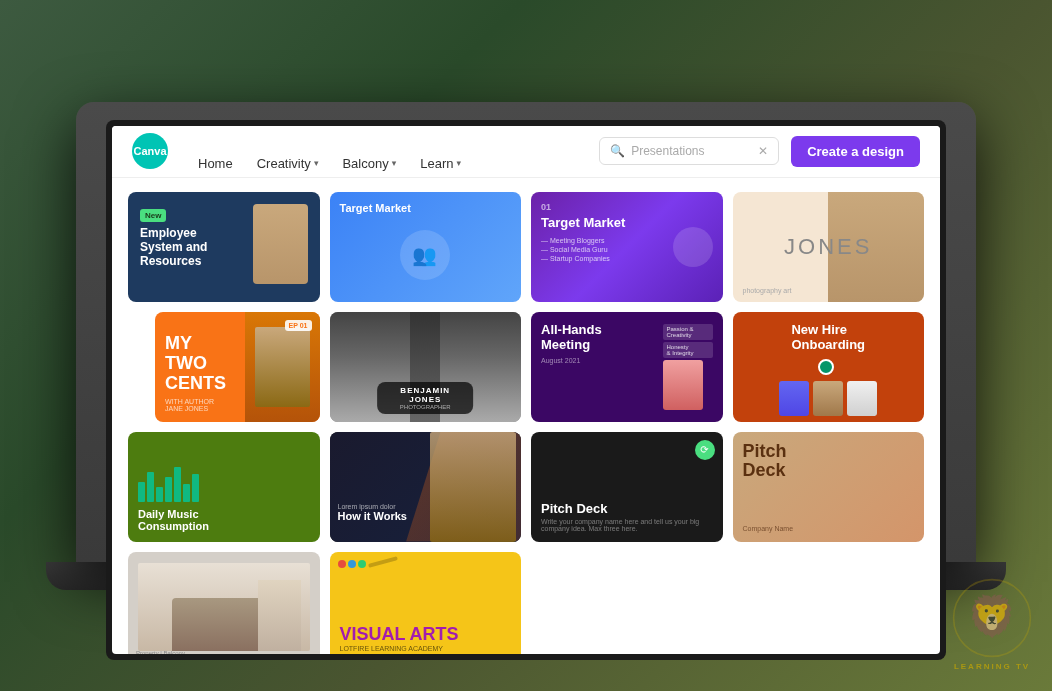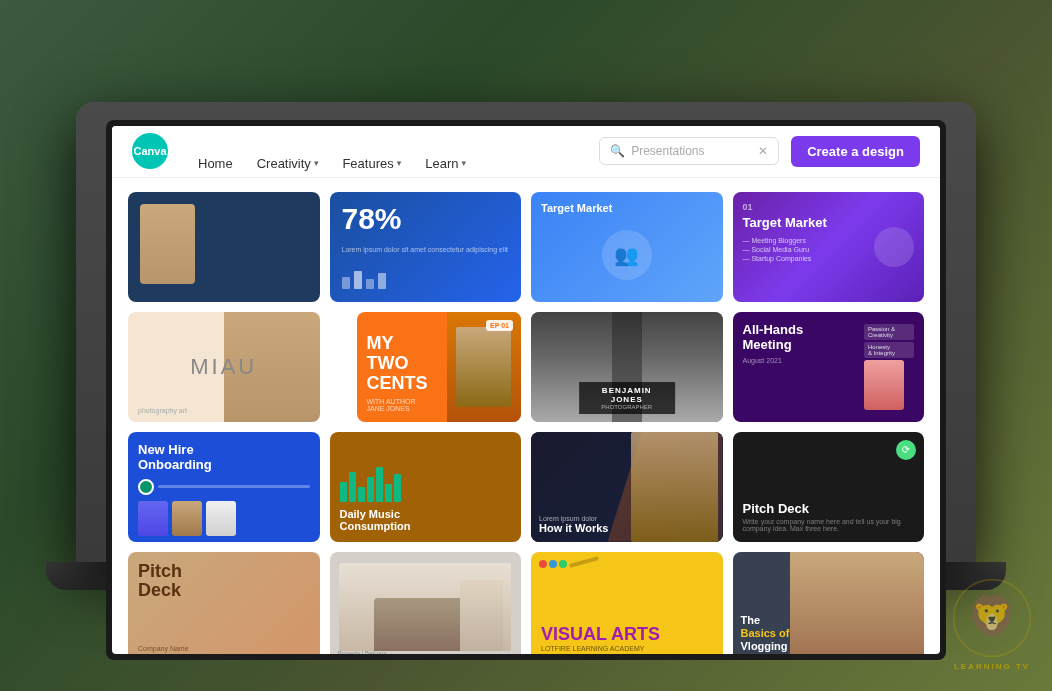--- a/index.html
+++ b/index.html
@@ -238,30 +238,31 @@
     .card-allhands {
       background: #3b0764;
       padding: 10px;
       display: flex;
       gap: 8px;
       color: white;
     }
 
     
     .card-newhire {
-      background: #1d4ed8;
+      background: #c2410c;
       padding: 10px;
       display: flex;
       flex-direction: column;
       gap: 6px;
+      align-items: center;
     }
 
     
     .card-music {
-      background: #a16207;
+      background: #4d7c0f;
       padding: 10px;
       color: white;
       display: flex;
       flex-direction: column;
       justify-content: flex-end;
     }
 
     
     .card-works {
       background: #f97316;
@@ -373,54 +374,48 @@
 
           <div class="nav-items">
             <div class="nav-item">
               <span>Home</span>
             </div>
             <div class="nav-item">
               <span>Creativity</span>
               <span class="nav-chevron">▾</span>
             </div>
             <div class="nav-item">
-              <span>Features</span>
+              <span>Balcony</span>
               <span class="nav-chevron">▾</span>
             </div>
             <div class="nav-item">
               <span>Learn</span>
               <span class="nav-chevron">▾</span>
             </div>
           </div>
 
           <div class="search-bar">
             <span class="search-icon">🔍</span>
             <span class="search-text">Presentations</span>
             <span class="search-clear">✕</span>
           </div>
 
           <button class="create-btn">Create a design</button>
         </div>
 
         <div class="template-grid">
 
           <div class="template-card card-blue-dark">
+            <div style="flex:1;">
+              <div style="background:#4ade80;color:#1a3a1a;font-size:8px;padding:2px 5px;border-radius:3px;display:inline-block;margin-bottom:4px;font-weight:700;">New</div>
+              <div class="card-text-white" style="font-size:12px;font-weight:800;line-height:1.2;">Employee<br>System and<br>Resources</div>
+            </div>
             <div style="width:55px;height:80px;background:linear-gradient(180deg,#c9a87c,#b8956a);border-radius:4px;flex-shrink:0;"></div>
           </div>
 
-          <div class="template-card card-78">
-            <div style="font-size:30px;font-weight:900;color:white;line-height:1;">78%</div>
-            <div style="font-size:7px;color:rgba(255,255,255,0.6);line-height:1.4;">Lorem ipsum dolor sit amet consectetur adipiscing elit</div>
-            <div style="display:flex;gap:4px;align-items:flex-end;height:20px;margin-top:4px;">
-              <div style="width:8px;height:12px;background:rgba(255,255,255,0.4);border-radius:1px;"></div>
-              <div style="width:8px;height:18px;background:rgba(255,255,255,0.6);border-radius:1px;"></div>
-              <div style="width:8px;height:10px;background:rgba(255,255,255,0.4);border-radius:1px;"></div>
-              <div style="width:8px;height:16px;background:rgba(255,255,255,0.5);border-radius:1px;"></div>
-            </div>
-          </div>
 
           <div class="template-card card-target" style="background:linear-gradient(135deg,#3b82f6,#60a5fa);padding:10px;">
             <div style="font-size:11px;font-weight:700;color:white;">Target Market</div>
             <div style="flex:1;display:flex;align-items:center;justify-content:center;">
               <div style="width:50px;height:50px;background:rgba(255,255,255,0.15);border-radius:50%;display:flex;align-items:center;justify-content:center;">
                 <div style="font-size:20px;">👥</div>
               </div>
             </div>
           </div>
 
@@ -429,40 +424,40 @@
             <div style="font-size:13px;font-weight:800;color:white;">Target Market</div>
             <div style="margin-top:4px;display:flex;flex-direction:column;gap:2px;">
               <div style="font-size:7px;color:rgba(255,255,255,0.7);">— Meeting Bloggers</div>
               <div style="font-size:7px;color:rgba(255,255,255,0.7);">— Social Media Guru</div>
               <div style="font-size:7px;color:rgba(255,255,255,0.7);">— Startup Companies</div>
             </div>
             <div style="position:absolute;right:10px;top:50%;transform:translateY(-50%);width:40px;height:40px;background:rgba(255,255,255,0.15);border-radius:50%;"></div>
           </div>
 
           <div class="template-card card-miau">
-            <div style="font-size:22px;font-weight:300;color:#888;letter-spacing:3px;z-index:1;">MIAU</div>
+            <div style="font-size:22px;font-weight:300;color:#888;letter-spacing:3px;z-index:1;">JONES</div>
             <div style="position:absolute;right:0;top:0;bottom:0;width:50%;background:linear-gradient(180deg,#c9a87c,#b8956a);"></div>
             <div style="font-size:7px;color:#aaa;position:absolute;bottom:8px;left:10px;">photography art</div>
           </div>
 
           <div class="template-card card-cents">
             <div style="position:absolute;right:0;top:0;bottom:0;width:45%;background:linear-gradient(180deg,#d97706,#b45309);display:flex;align-items:center;justify-content:center;">
               <div style="width:55px;height:80px;background:linear-gradient(180deg,#c9a87c,#8b6914);border-radius:2px;"></div>
             </div>
             <div style="z-index:1;">
               <div class="card-cents-title">MY<br>TWO<br>CENTS</div>
               <div style="font-size:7px;color:rgba(255,255,255,0.7);margin-top:4px;">WITH AUTHOR<br>JANE JONES</div>
             </div>
             <div style="position:absolute;top:8px;right:8px;background:rgba(255,255,255,0.9);border-radius:3px;padding:2px 4px;font-size:7px;color:#f97316;font-weight:700;z-index:2;">EP 01</div>
           </div>
 
           <div class="template-card card-bw">
             <div style="width:100%;height:100%;background:linear-gradient(0deg,#aaa 0%,#888 30%,#666 60%,#444 100%);display:flex;align-items:center;justify-content:center;position:relative;">
               <div style="width:30px;height:100%;background:linear-gradient(0deg,#666,#333);position:absolute;left:50%;transform:translateX(-50%);"></div>
-              <div style="position:absolute;bottom:8px;left:50%;transform:translateX(-50%);text-align:center;background:rgba(0,0,0,0.7);padding:4px 8px;border-radius:0;">
+              <div style="position:absolute;bottom:8px;left:50%;transform:translateX(-50%);text-align:center;background:rgba(0,0,0,0.7);padding:4px 8px;border-radius:8px;">
                 <div style="font-size:8px;font-weight:600;color:white;letter-spacing:1px;">BENJAMIN JONES</div>
                 <div style="font-size:6px;color:#aaa;">PHOTOGRAPHER</div>
               </div>
             </div>
           </div>
 
           <div class="template-card card-allhands">
             <div style="flex:1;">
               <div style="font-size:13px;font-weight:800;color:white;line-height:1.2;">All-Hands<br>Meeting</div>
               <div style="font-size:7px;color:rgba(255,255,255,0.5);margin-top:4px;">August 2021</div>
@@ -497,21 +492,21 @@
               <div style="width:7px;height:18px;background:#10b981;border-radius:1px;"></div>
               <div style="width:7px;height:28px;background:#10b981;border-radius:1px;"></div>
             </div>
             <div style="font-size:11px;font-weight:700;color:white;">Daily Music<br>Consumption</div>
           </div>
 
           <div class="template-card card-works" style="background:#1a1a1a;position:relative;">
             <div style="position:absolute;top:0;left:0;right:0;bottom:0;background:linear-gradient(135deg,#1a1a2e,#16213e);">
               <div style="position:absolute;bottom:0;right:0;width:60%;height:100%;background:linear-gradient(135deg,rgba(249,115,22,0.3),rgba(234,88,12,0.2));clip-path:polygon(30% 0%, 100% 0%, 100% 100%, 0% 100%);"></div>
             </div>
-            <div style="position:absolute;bottom:8px;left:8px;z-index:1;">
+            <div style="position:absolute;bottom:20px;left:8px;z-index:1;">
               <div style="font-size:10px;color:rgba(255,255,255,0.6);font-size:7px;">Lorem ipsum dolor</div>
               <div style="font-size:11px;font-weight:700;color:white;">How it Works</div>
             </div>
             <div style="position:absolute;right:5px;top:0;bottom:0;width:45%;overflow:hidden;">
               <div style="width:100%;height:100%;background:linear-gradient(180deg,#c9a87c,#8b6914);opacity:0.8;border-radius:2px;"></div>
             </div>
           </div>
 
           <div class="template-card card-pitch-dark">
             <div style="position:absolute;top:8px;right:8px;width:20px;height:20px;background:#4ade80;border-radius:50%;display:flex;align-items:center;justify-content:center;">
@@ -538,28 +533,20 @@
             <div style="position:absolute;top:8px;left:0;right:0;display:flex;flex-wrap:wrap;gap:2px;padding:0 8px;">
               <div style="width:8px;height:8px;background:#e74c3c;border-radius:50%;"></div>
               <div style="width:8px;height:8px;background:#3498db;border-radius:50%;"></div>
               <div style="width:8px;height:8px;background:#2ecc71;border-radius:50%;"></div>
               <div style="width:30px;height:4px;background:rgba(0,0,0,0.2);border-radius:2px;transform:rotate(-15deg);"></div>
             </div>
             <div style="font-size:18px;font-weight:900;color:#a21caf;line-height:1.1;text-transform:uppercase;">VISUAL ARTS</div>
             <div style="font-size:7px;color:rgba(0,0,0,0.6);">LOTFIRE LEARNING ACADEMY</div>
           </div>
 
-          <div class="template-card card-vlogging" style="background:#374151;">
-            <div style="position:absolute;top:0;left:0;right:0;bottom:0;overflow:hidden;">
-              <div style="width:70%;height:100%;background:linear-gradient(180deg,#c9a87c,#a07050);position:absolute;right:0;top:0;"></div>
-            </div>
-            <div style="z-index:1;position:relative;">
-              <div style="font-size:11px;font-weight:800;color:white;line-height:1.2;">The<br><span style="color:#f5c518;">Basics of</span><br>Vlogging</div>
-            </div>
-          </div>
 
         </div>
       </div>
     </div>
   </div>
 
   <div class="laptop-base">
     <span class="laptop-base-text">MacBook Pro</span>
   </div>
 </div>

